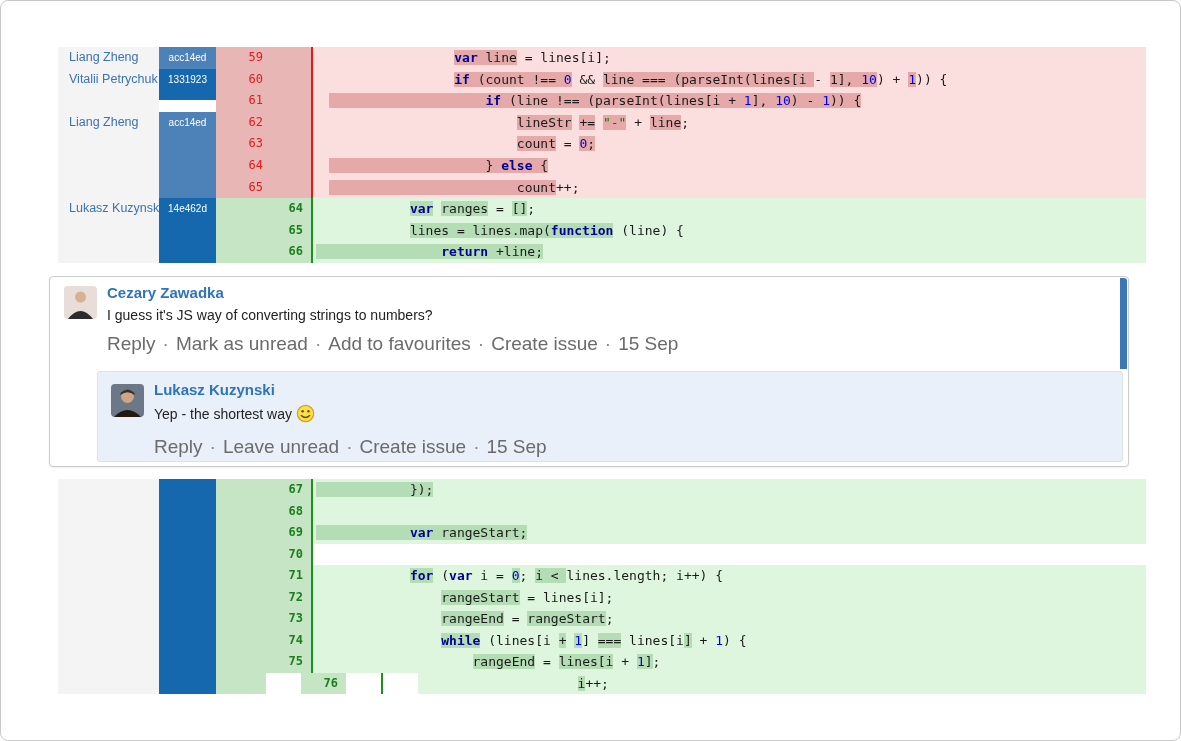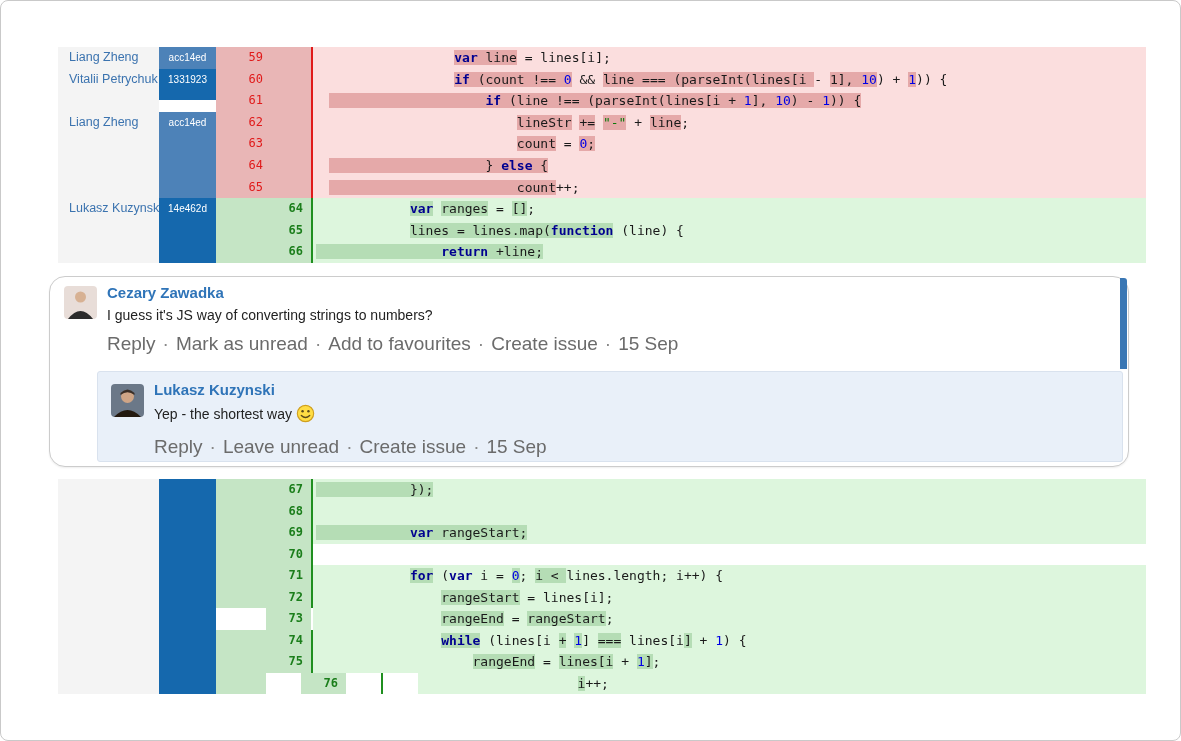--- a/index.html
+++ b/index.html
@@ -31,21 +31,21 @@
   .added .g-old,.added .g-new{background:var(--added-gutter,#c5e5c5);color:var(--added-num,#1b7e1b);}
   .added .dsep{background:var(--added-sep,#1f8f1f);}
   .added .dcode{background:var(--added-bg,#ddf6dd);}
   .added .c-hl{background:var(--added-hl,#b5ddb5);}
   .c-kw{color:var(--kw,#000090);font-weight:bold;}
   .c-num{color:var(--numc,#0000e6);}
   .c-str{color:var(--strc,#0a7a0a);}
 
   
   .comment-box{position:absolute;left:48px;top:275px;width:1080px;height:191px;background:#fff;
-               border:1px solid #ccc;border-radius:16px;box-sizing:border-box;
+               border:1px solid #ccc;border-radius:4px;box-sizing:border-box;
                box-shadow:0 1px 2px rgba(0,0,0,.07);}
   .accent-bar{position:absolute;top:1px;right:1px;width:7px;height:91px;
               background:var(--accent,#3a77b4);border-top-right-radius:3px;}
   .c-main{position:absolute;left:0;top:0;right:0;height:94px;}
   .avatar{position:absolute;width:33px;height:33px;border-radius:4px;overflow:hidden;}
   .c-main .avatar{left:14px;top:9px;}
   .c-content{margin-left:57px;padding-top:7px;}
   .c-name{font-size:15px;font-weight:bold;color:var(--name,#2f74b8);text-decoration:none;
           display:inline-block;cursor:pointer;}
   .c-body{font-size:14px;color:#222;margin-top:5px;}
@@ -169,21 +169,21 @@
           <span class="g-new">71</span>
           <span class="dsep"></span>
           <span class="dcode"><span class="">            </span><span class="c-kw c-hl">for</span><span class=""> (</span><span class="c-kw">var</span><span class=""> i = </span><span class="c-num c-hl">0</span><span class="">; </span><span class="c-hl">i</span><span class="c-hl"> &lt; </span><span class="">lines.length; i++) {</span></span>
         </div>
         <div class="drow" style="top: 107.5px; height: 21.5px; line-height: 21.5px;">
           <span class="g-old"></span>
           <span class="g-new">72</span>
           <span class="dsep"></span>
           <span class="dcode"><span class="">                </span><span class="c-hl">rangeStart</span><span class=""> = lines[i];</span></span>
         </div>
-        <div class="drow" style="top: 129px; height: 21.5px; line-height: 21.5px; align-items: flex-end;">
+        <div class="drow" style="top: 129px; height: 21.5px; line-height: 21.5px;">
           <span class="g-old"></span>
           <span class="g-new">73</span>
           <span class="dsep"></span>
           <span class="dcode"><span class="">                </span><span class="c-hl">rangeEnd</span><span class=""> = </span><span class="c-hl">rangeStart</span><span class="">;</span></span>
         </div>
         <div class="drow" style="top: 150.5px; height: 21.5px; line-height: 21.5px;">
           <span class="g-old"></span>
           <span class="g-new">74</span>
           <span class="dsep"></span>
           <span class="dcode"><span class="">                </span><span class="c-kw c-hl">while</span><span class=""> (lines[i </span><span class="c-hl">+</span><span class=""> </span><span class="c-num c-hl">1</span><span class="">] </span><span class="c-hl">===</span><span class=""> lines[i</span><span class="c-hl">]</span><span class=""> + </span><span class="c-num">1</span><span class="">) {</span></span>

